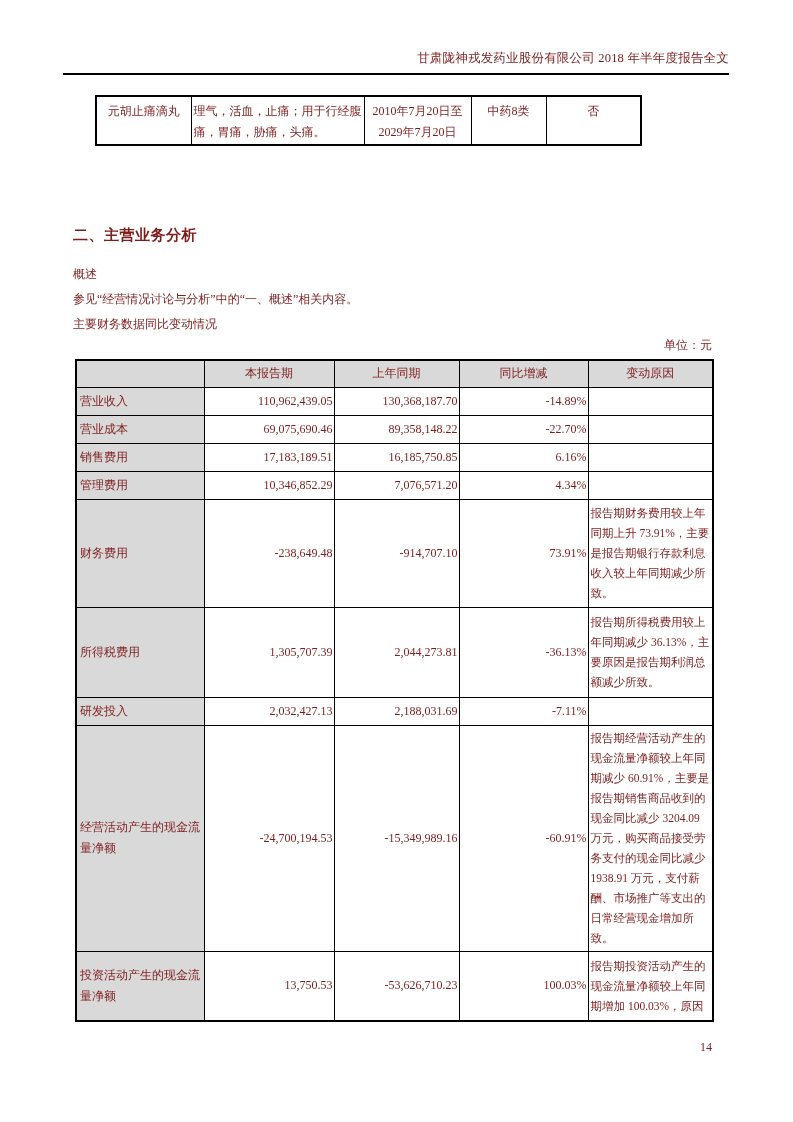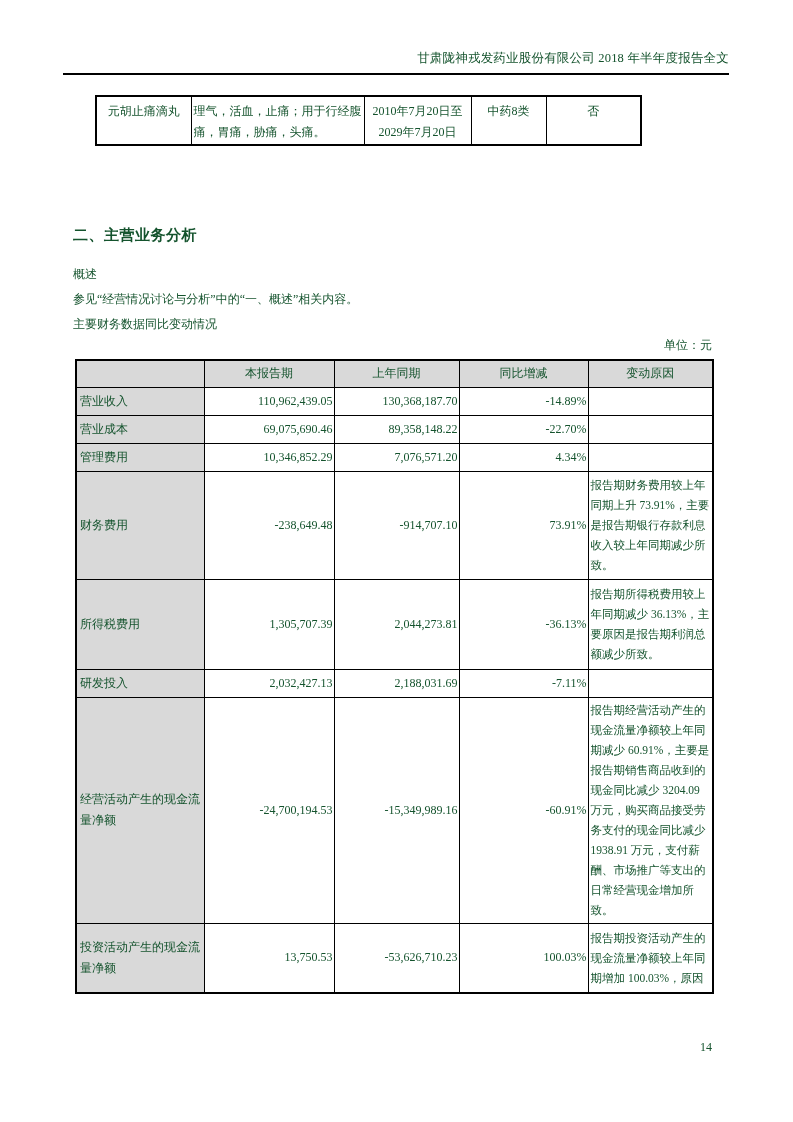--- a/index.html
+++ b/index.html
@@ -2,21 +2,21 @@
 <html><head>
 <meta charset="utf-8">
 <style>
   html, body { margin: 0; padding: 0; background: #ffffff; }
   .page {
     position: relative;
     width: 793px;
     height: 1122px;
     background: #ffffff;
     font-family: "Liberation Serif", "DejaVu Serif", serif;
-    color: #14532d;
+    color: #7f1d1d;
     overflow: hidden;
   }
 
   
   .doc-header-title {
     position: absolute;
     top: 50px; left: 63px; width: 666px;
     text-align: right;
     font-size: 12.5px;
     letter-spacing: 0.2px;
@@ -167,20 +167,27 @@
       <td class="c-reason"></td>
     </tr>
     <tr class="r-s">
       <td class="c-item">营业成本</td>
       <td class="c-num">69,075,690.46</td>
       <td class="c-num">89,358,148.22</td>
       <td class="c-num">-22.70%</td>
       <td class="c-reason"></td>
     </tr>
     <tr class="r-s">
+      <td class="c-item">销售费用</td>
+      <td class="c-num">17,183,189.51</td>
+      <td class="c-num">16,185,750.85</td>
+      <td class="c-num">6.16%</td>
+      <td class="c-reason"></td>
+    </tr>
+    <tr class="r-s">
       <td class="c-item">管理费用</td>
       <td class="c-num">10,346,852.29</td>
       <td class="c-num">7,076,571.20</td>
       <td class="c-num">4.34%</td>
       <td class="c-reason"></td>
     </tr>
     <tr class="r-fin">
       <td class="c-item">财务费用</td>
       <td class="c-num">-238,649.48</td>
       <td class="c-num">-914,707.10</td>

